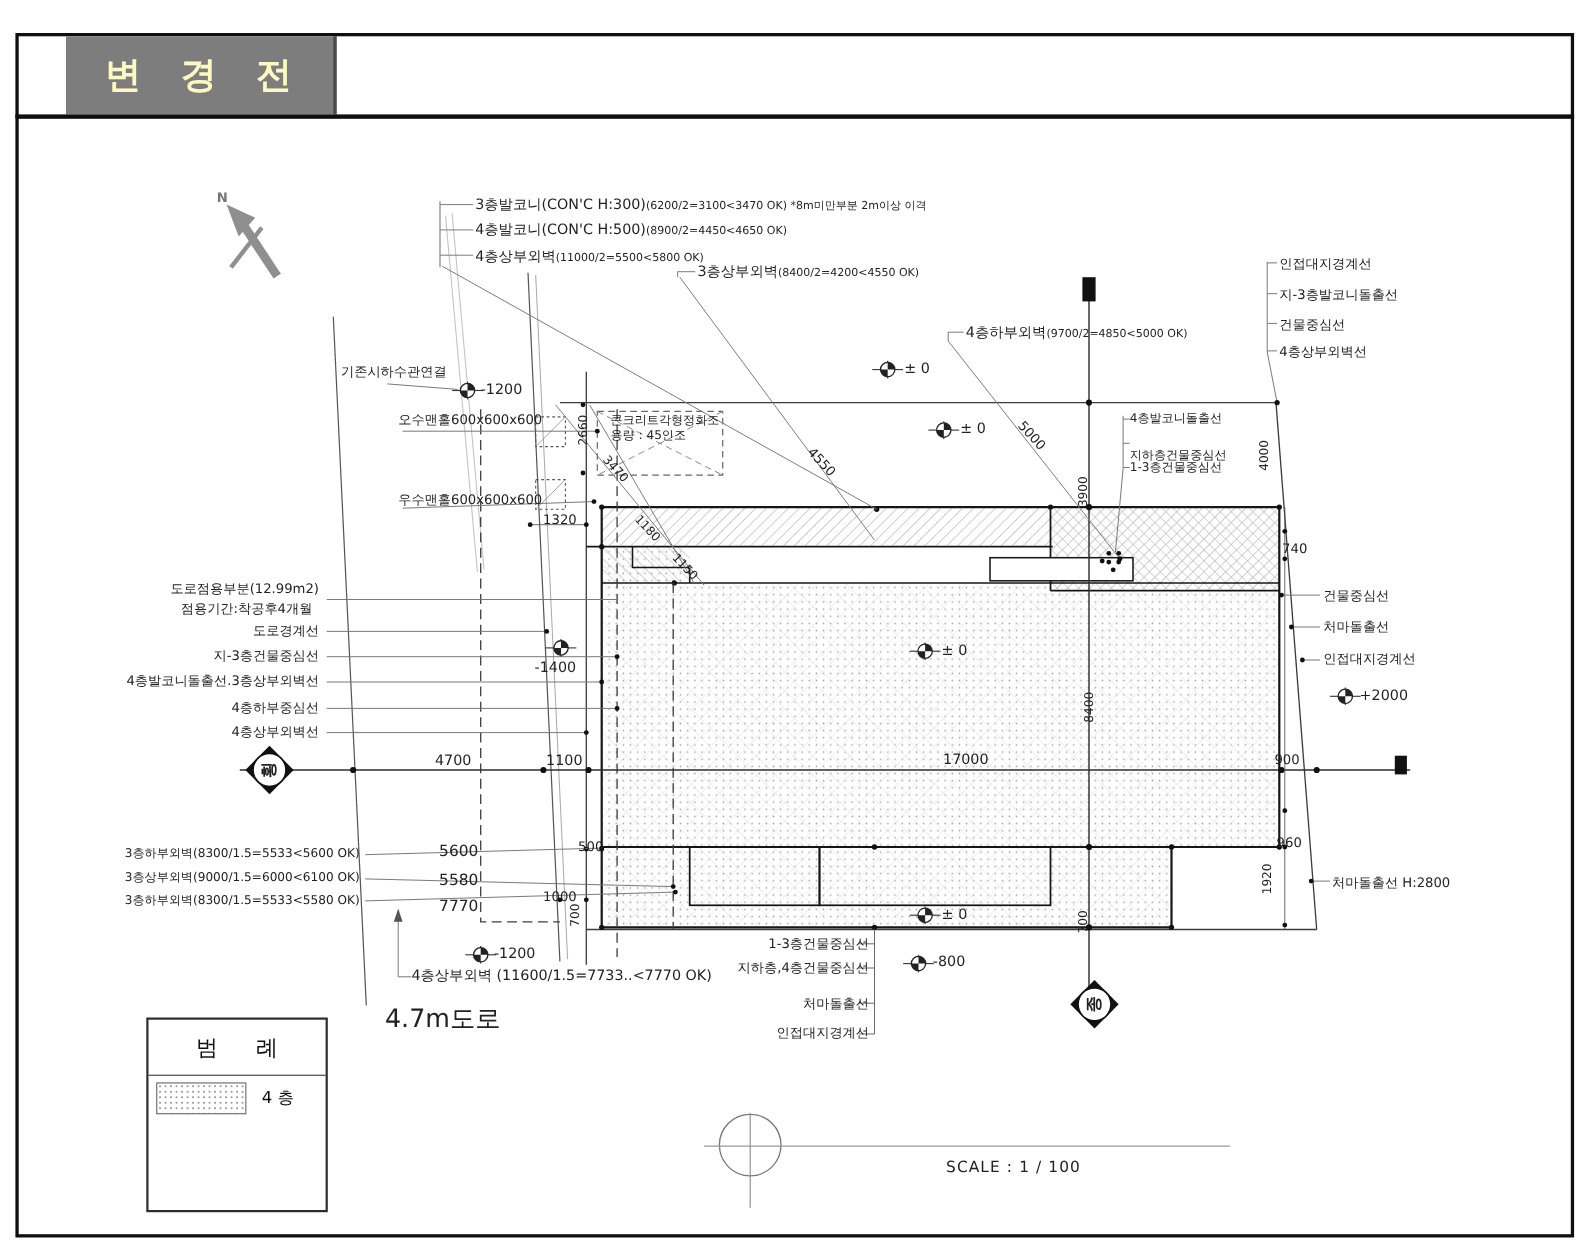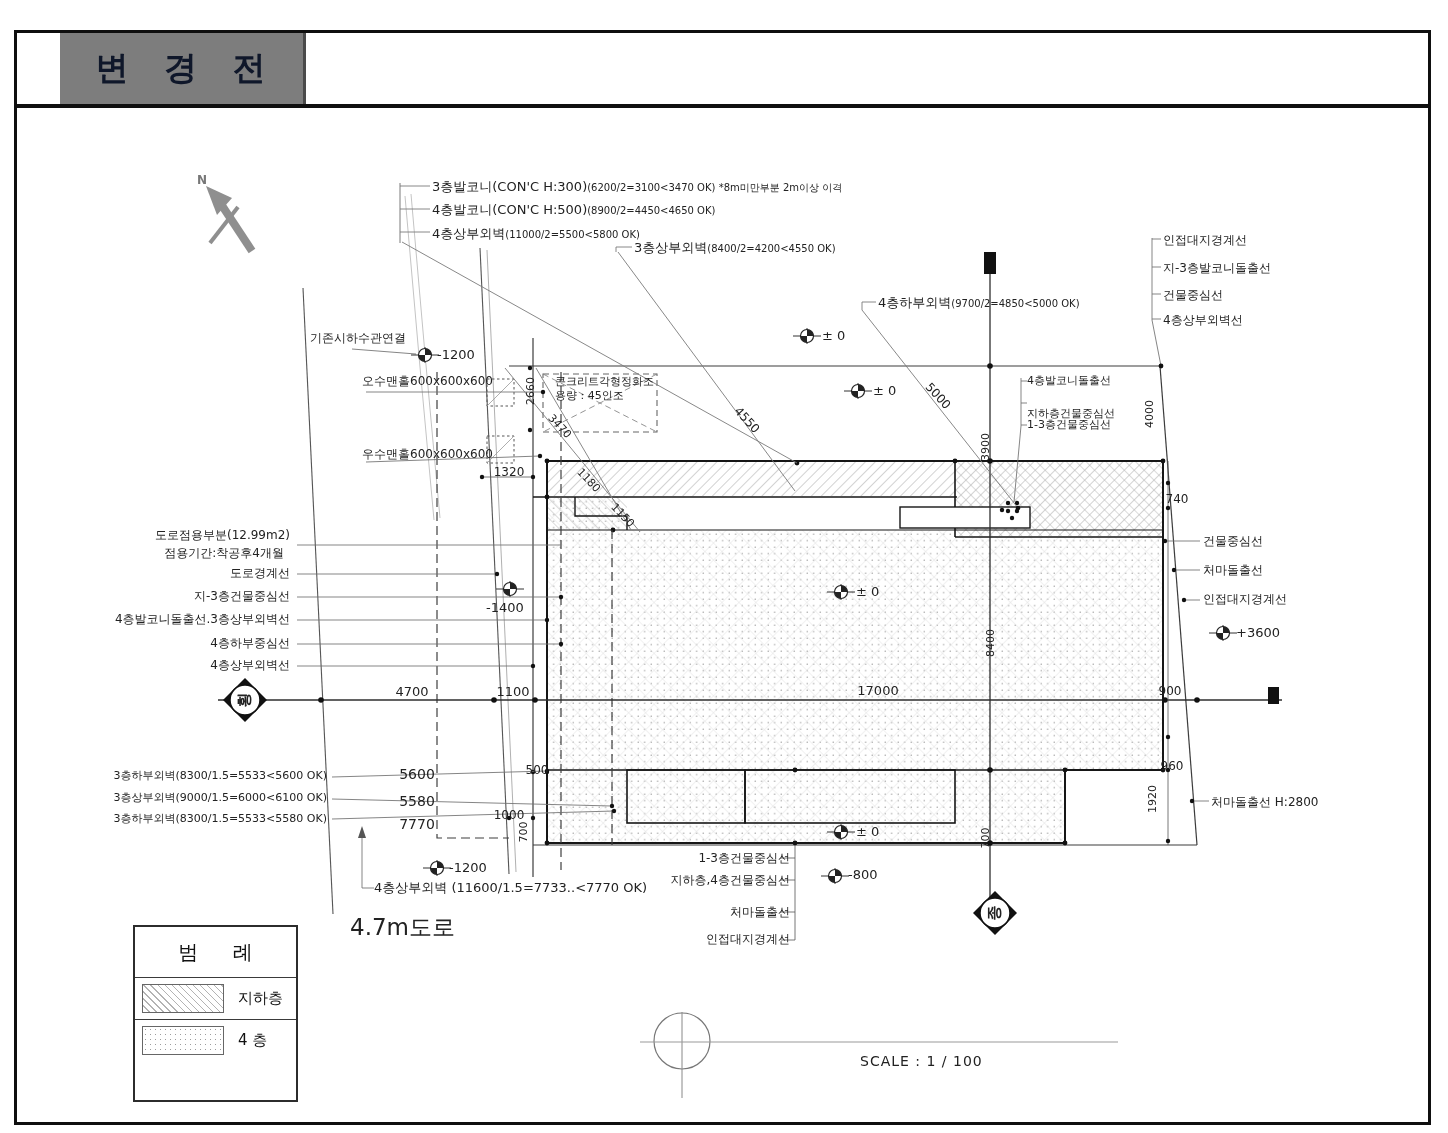--- a/index.html
+++ b/index.html
@@ -3,21 +3,21 @@
 <meta charset="utf-8">
 <style>
   *{margin:0;padding:0;box-sizing:border-box}
   html,body{background:#fff}
   .page{position:relative;width:1448px;height:1133px;background:#fff;overflow:hidden;
         font-family:"DejaVu Sans","Liberation Sans",sans-serif;color:#1a1a1a}
   .frame{position:absolute;left:14px;top:30px;width:1417px;height:1095px;border:3px solid #0f0f0f}
   .hrule{position:absolute;left:14px;top:104px;width:1417px;height:4px;background:#0f0f0f}
   .revbox{position:absolute;left:60px;top:33px;width:246px;height:71px;background:#7d7d7d;
           border-right:3px solid #4a4a4a;display:flex;align-items:center;justify-content:center;
-          font-size:33px;font-weight:600;letter-spacing:12px;color:#0f172a;padding-left:10px}
+          font-size:33px;font-weight:600;letter-spacing:12px;color:#fef9c3;padding-left:10px}
   .doctitle{position:absolute;left:348px;top:44px;font-size:40px;font-weight:600;letter-spacing:1px;color:#0d0d0d}
   svg.draw{position:absolute;left:0;top:0}
   .L{position:absolute;white-space:nowrap;font-size:12px;color:#222;line-height:1.18}
   .c{transform:translate(-50%,-50%)}
   .r90{transform:translate(-50%,-50%) rotate(-90deg)}
   .r45{transform:translate(-50%,-50%) rotate(47deg)}
   .ra{text-align:right}.s11{font-size:11px}.s12{font-size:12px}.s13{font-size:13px}
   .s14{font-size:14px}.s16{font-size:15px;font-weight:600}.s23{font-size:23px}
   .calc{font-size:10px}
   .legend{position:absolute;left:133px;top:925px;width:165px;height:177px;border:2px solid #2c2c2c;background:#fff}
@@ -328,21 +328,21 @@
   <div class="L s12" style="left:1211px;top:795px">처마돌출선 H:2800</div>
 
   <div class="L s13" style="left:437px;top:347px">-1200</div>
   <div class="L s13" style="left:822px;top:328px">± 0</div>
   <div class="L s13" style="left:873px;top:383px">± 0</div>
   <div class="L s13" style="left:486px;top:600px">-1400</div>
   <div class="L s13" style="left:856px;top:584px">± 0</div>
   <div class="L s13" style="left:856px;top:824px">± 0</div>
   <div class="L s13" style="left:848px;top:867px">-800</div>
   <div class="L s13" style="left:449px;top:860px">-1200</div>
-  <div class="L s13" style="left:1236px;top:625px">+3600</div>
+  <div class="L s13" style="left:1236px;top:625px">+2000</div>
 
   <div class="L s13 c" style="left:412px;top:692px">4700</div>
   <div class="L s13 c" style="left:513px;top:692px">1100</div>
   <div class="L s13 c" style="left:878px;top:691px">17000</div>
   <div class="L s12 c" style="left:1170px;top:691px">900</div>
   <div class="L s12 c" style="left:1172px;top:766px">960</div>
   <div class="L s12 c" style="left:1177px;top:499px">740</div>
   <div class="L s12 c" style="left:509px;top:472px">1320</div>
   <div class="L s14 c" style="left:417px;top:774px">5600</div>
   <div class="L s14 c" style="left:417px;top:801px">5580</div>
@@ -366,24 +366,20 @@
 
   <div class="L s16 r90" style="left:245px;top:700px">횡</div>
   <div class="L s16 r90" style="left:995px;top:913px">종</div>
 
   <div class="legend">
     <div class="legend-title">
       <span>범</span>
       <span>례</span>
     </div>
     <div class="legend-row">
-      <div class="sw swA"></div>
-      <div class="legend-label">지하층</div>
-    </div>
-    <div class="legend-row">
       <div class="sw swC"></div>
       <div class="legend-label">4  층</div>
     </div>
   </div>
 
   <div class="tb-scale">SCALE : 1 / 100</div>
 
 </div>
 
 </body></html>

